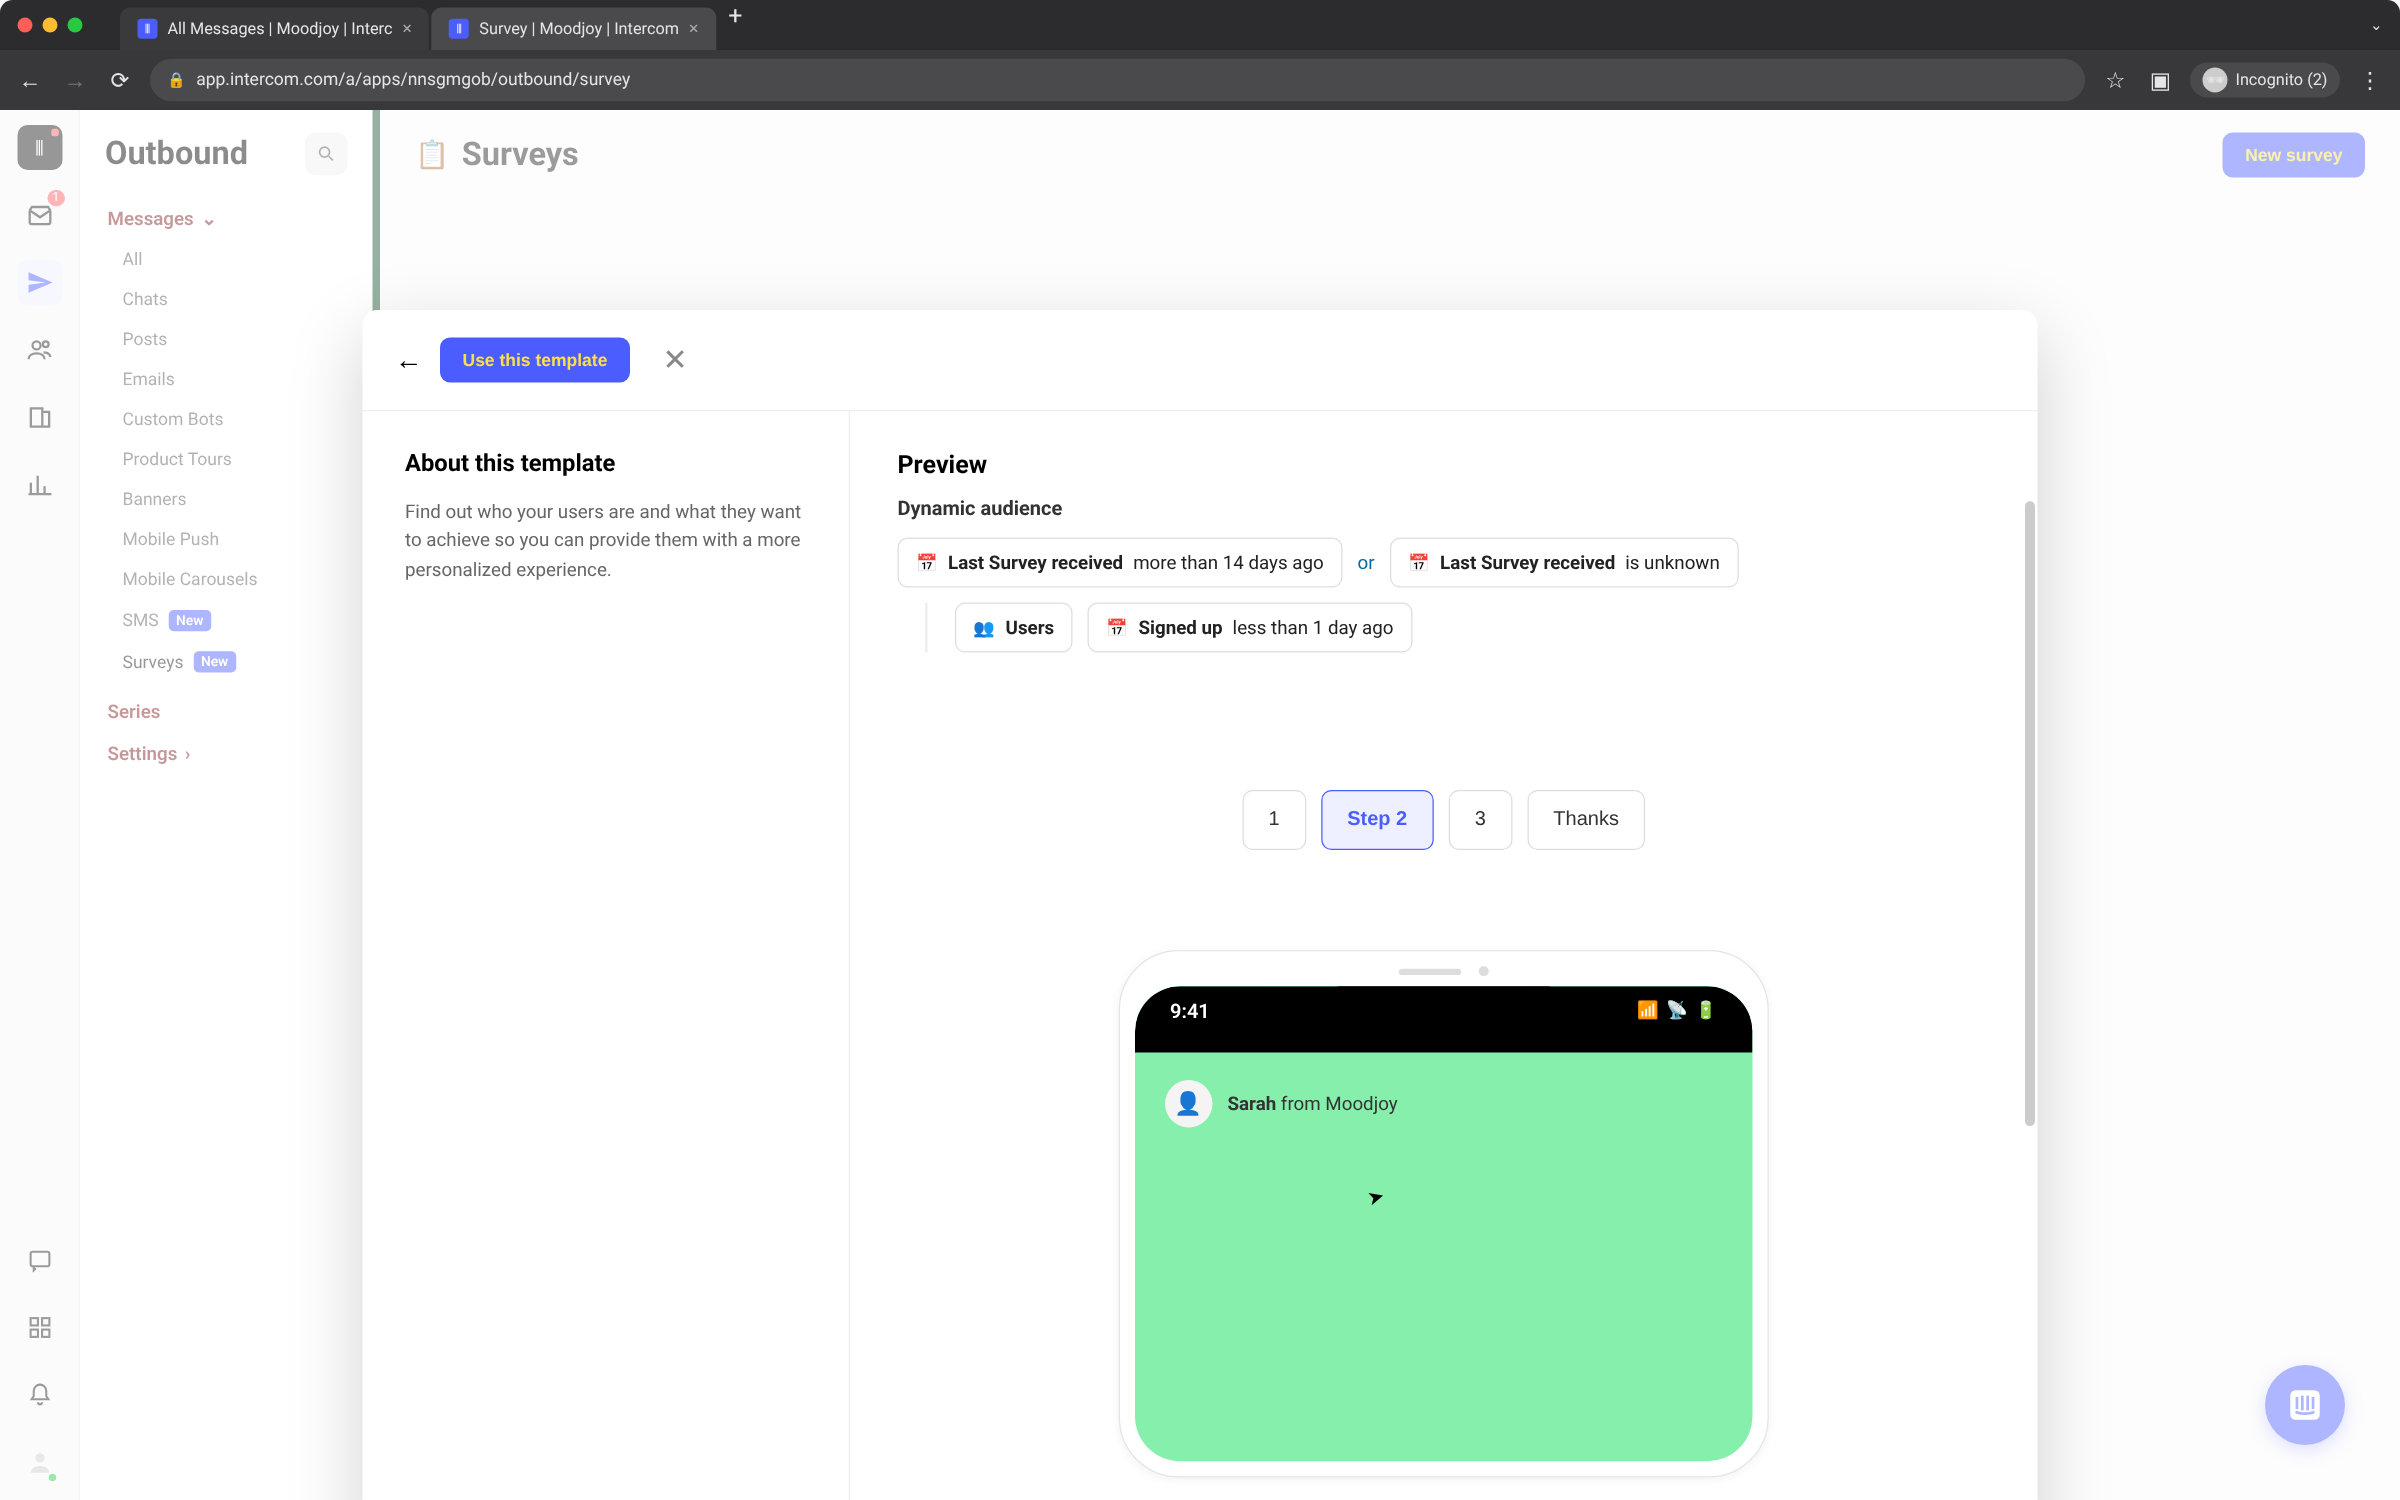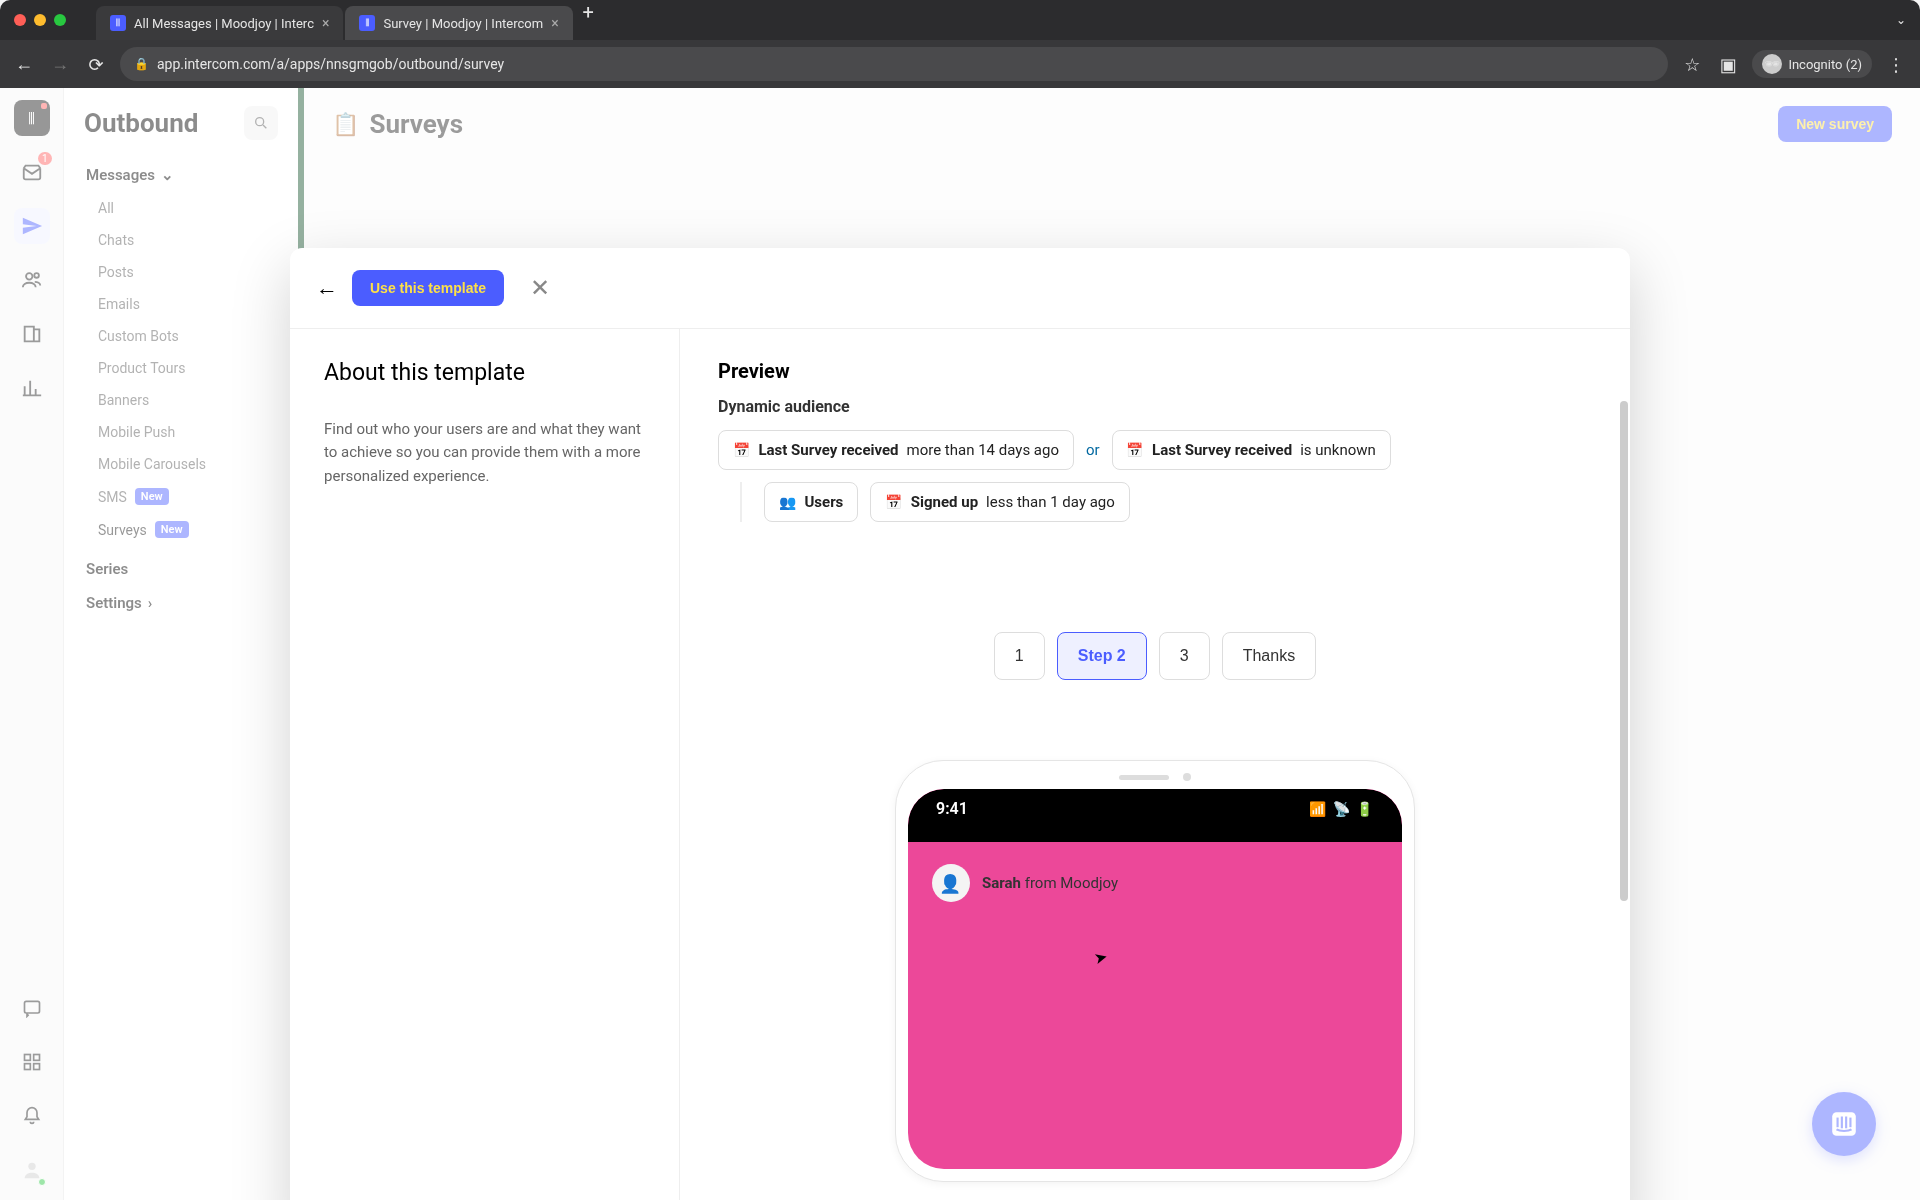--- a/index.html
+++ b/index.html
@@ -36,40 +36,40 @@
 .rail-logo::after { content:''; position:absolute; top:3px; right:3px; width:6px; height:6px; background:#ff5b5b; border-radius:2px; }
 .rail-icon { width:36px; height:36px; display:flex; align-items:center; justify-content:center; color:#222; font-size:20px; border-radius:8px; cursor:pointer; position:relative; }
 .rail-icon.badged::after { content:attr(data-badge); position:absolute; top:-2px; right:-2px; background:#ff5b5b; color:#fff; font-size:10px; border-radius:8px; padding:1px 4px; }
 .rail-spacer { flex:1; }
 
 .sidebar { width:240px; background:#fff; border-right:6px solid #14532d; padding:18px 0; }
 .side-head { display:flex; align-items:center; justify-content:space-between; padding:0 20px 12px; }
 .side-title { font-size:26px; font-weight:700; }
 .side-search { width:34px; height:34px; background:#f0f0f0; border-radius:8px; display:flex; align-items:center; justify-content:center; cursor:pointer; }
 .side-group { padding: 6px 0; }
-.side-grouphead { display:flex; align-items:center; gap:6px; font-weight:600; color:#000000; padding:8px 22px; cursor:pointer; font-size:15px; }
+.side-grouphead { display:flex; align-items:center; gap:6px; font-weight:600; color:#7f1d1d; padding:8px 22px; cursor:pointer; font-size:15px; }
 .side-item { padding:8px 22px 8px 34px; color:#555; font-size:14px; cursor:pointer; display:flex; align-items:center; gap:8px; }
 .side-item.active { color:#1a1a1a; }
 .badge-new { background:#4b5dff; color:#fff; font-size:11px; padding:2px 6px; border-radius:4px; font-weight:600; }
 
 .main { flex:1; background:#fafafa; position:relative; }
 .main-head { display:flex; align-items:center; justify-content:space-between; padding:18px 28px; }
 .main-title { display:flex; align-items:center; gap:10px; font-size:26px; font-weight:700; color:#222; }
 .main-title .ic { color:#4b5dff; font-size:22px; }
 .btn-primary { background:#4b5dff; color:#fde047; border:none; padding:10px 18px; border-radius:8px; font-size:14px; font-weight:600; cursor:pointer; }
 
 
 .modal { position:absolute; left:290px; top:160px; width:1340px; height:990px; background:#fff; border-radius:12px; box-shadow:0 20px 60px rgba(0,0,0,0.18); z-index:10; display:flex; flex-direction:column; overflow:hidden; }
 .modal-head { display:flex; align-items:center; padding:22px 26px; border-bottom:1px solid #eee; gap:14px; }
 .modal-back { font-size:22px; cursor:pointer; font-weight:600; }
 .modal-title { font-size:24px; font-weight:700; flex:1; }
 .modal-close { font-size:24px; color:#888; cursor:pointer; font-weight:300; margin-left:12px; }
 .modal-body { display:flex; flex:1; overflow:hidden; }
 .mb-left { width:390px; border-right:1px solid #eee; padding:30px 34px; }
-.mb-left h3 { font-size:23px; font-weight:400; margin-bottom:32px; }
+.mb-left h3 { font-size:19px; font-weight:700; margin-bottom:16px; }
 .mb-left p { font-size:15px; color:#666; line-height:1.55; }
 .mb-right { flex:1; padding:30px 38px; overflow:auto; position:relative; }
 .mb-right h3 { font-size:20px; font-weight:700; margin-bottom:14px; }
 
 .audience-title { font-size:16px; font-weight:700; color:#333; margin-bottom:14px; }
 .chips-row { display:flex; align-items:center; gap:12px; margin-bottom:12px; flex-wrap:wrap; }
 .chip { border:1px solid #ddd; border-radius:8px; padding:10px 14px; display:flex; align-items:center; gap:8px; font-size:15px; color:#222; background:#fff; }
 .chip .ic { font-size:14px; color:#555; }
 .chip .b { font-weight:700; }
 .or-sep { font-size:15px; color:#0369a1; }
@@ -77,21 +77,21 @@
 
 .steps { display:flex; gap:12px; justify-content:center; margin:110px 0 80px; }
 .step-btn { border:1.5px solid #ddd; background:#fff; border-radius:8px; padding:14px 20px; font-size:16px; color:#333; cursor:pointer; min-width:48px; }
 .step-btn.active { border-color:#4b5dff; color:#4b5dff; background:#eef0ff; font-weight:600; }
 
 .phone-wrap { display:flex; justify-content:center; }
 .phone { width:520px; background:#fff; border:1px solid #e5e5e5; border-radius:48px; padding:12px; box-shadow:0 2px 8px rgba(0,0,0,0.05); }
 .phone-top { display:flex; align-items:center; justify-content:center; gap:14px; margin-bottom:8px; }
 .phone-speaker { width:50px; height:5px; background:#ddd; border-radius:3px; }
 .phone-cam { width:8px; height:8px; background:#ddd; border-radius:50%; }
-.phone-screen { background:#ec4899; border-radius:36px; overflow:hidden; position:relative; min-height:380px; }
+.phone-screen { background:#86efac; border-radius:36px; overflow:hidden; position:relative; min-height:380px; }
 .statusbar { background:#000; color:#fff; display:flex; align-items:center; justify-content:space-between; padding:10px 28px 24px; font-size:16px; font-weight:600; border-radius:36px 36px 0 0; position:relative; }
 .statusbar .notch { position:absolute; left:50%; top:0; transform:translateX(-50%); width:170px; height:28px; background:#000; border-radius:0 0 18px 18px; }
 .sb-icons { display:flex; gap:6px; align-items:center; }
 .sb-ic { font-size:14px; }
 .phone-content { padding:22px 24px 0; }
 .sender { display:flex; align-items:center; gap:12px; margin-bottom:90px; }
 .avatar { width:38px; height:38px; background:#f4f4f4; border-radius:50%; display:flex; align-items:center; justify-content:center; color:#bbb; font-size:18px; }
 .sender-text { font-size:15px; color:#333; }
 .sender-text .b { font-weight:700; }
 .question-card { background:#fff; border-radius:14px; padding:26px 28px 40px; box-shadow:0 2px 8px rgba(0,0,0,0.08); }

